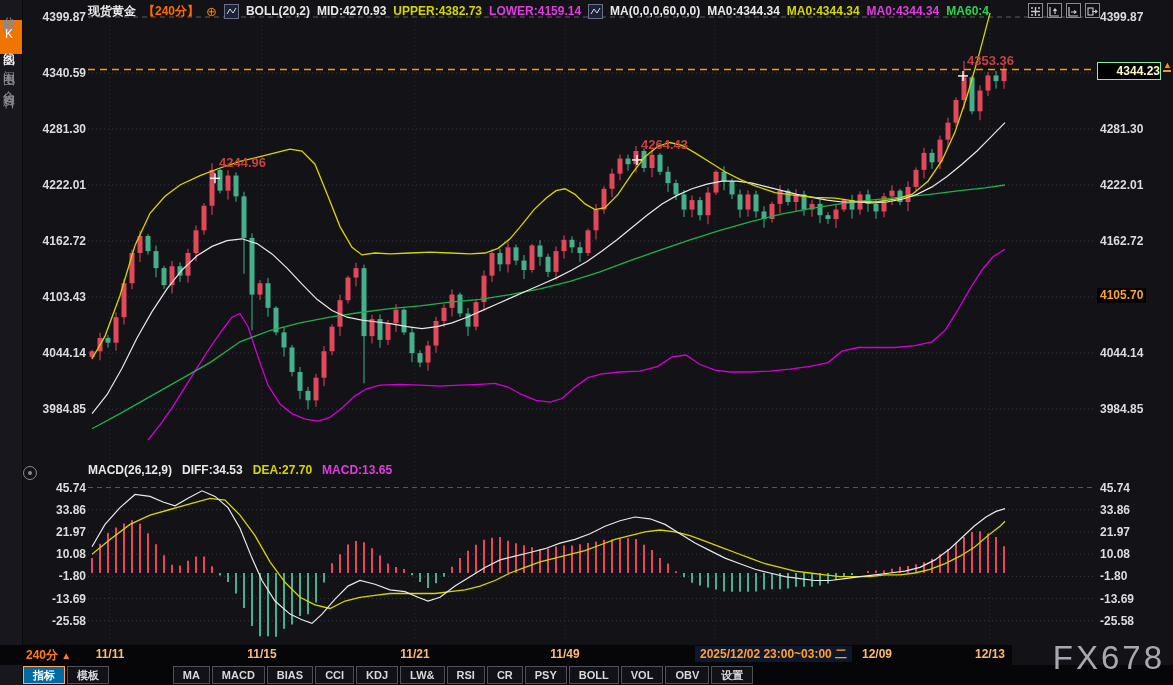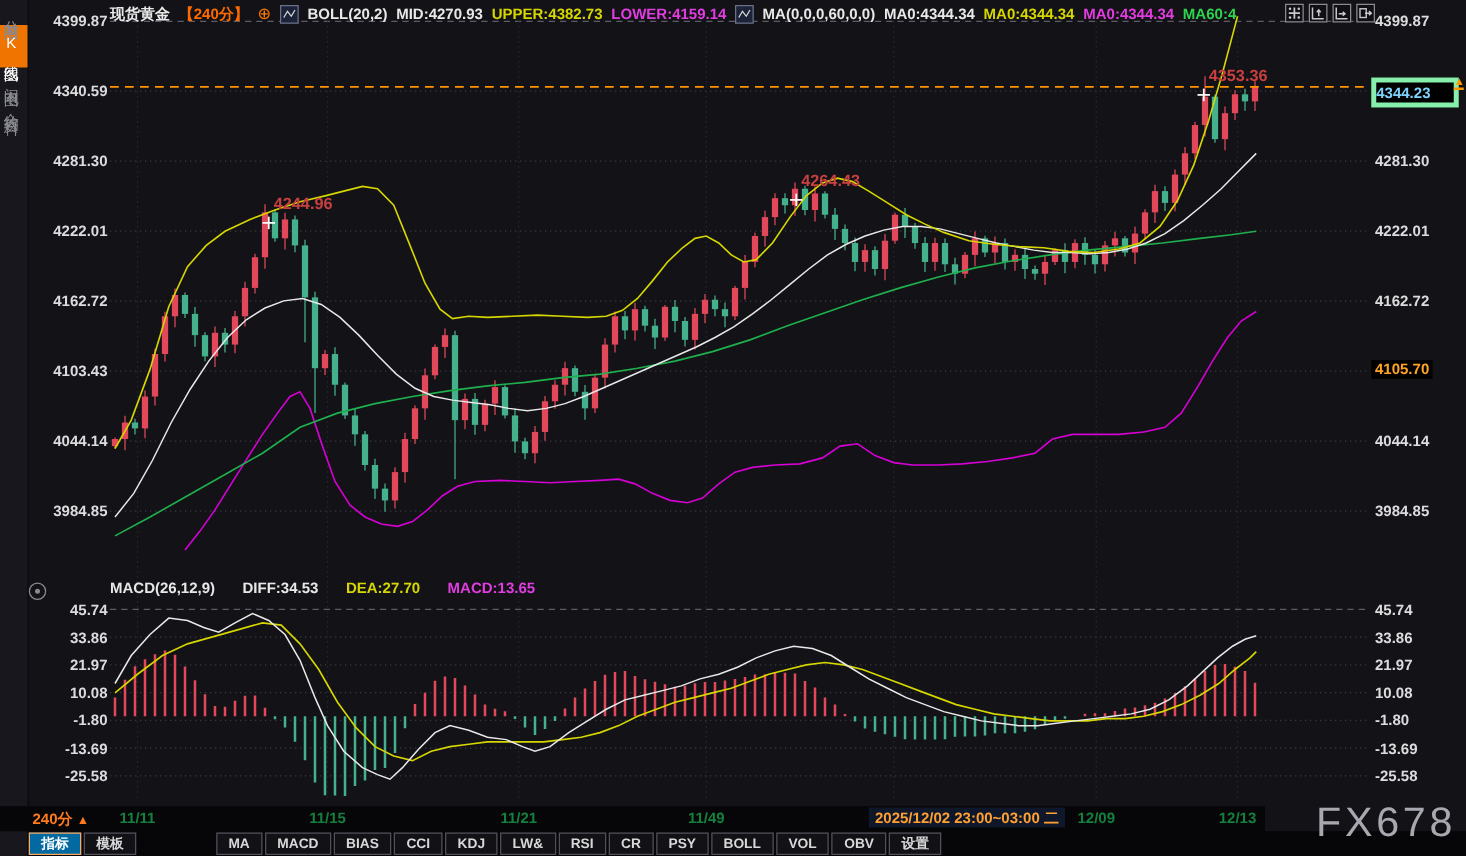--- a/index.html
+++ b/index.html
@@ -15,31 +15,31 @@
     font-size:12px;font-weight:bold;white-space:nowrap;z-index:6;}
   .h-white{color:#e8e8e8}.h-orange{color:#ff6a00}.h-yellow{color:#d6d600}.h-magenta{color:#e03ce0}.h-green{color:#2fd24f}
   .mini-ic{display:inline-block;width:13px;height:13px;background:#1c2238;border:1px solid #6a7086;position:relative;}
   .mini-ic svg{position:absolute;left:0;top:0;}
   #linkic{color:#ff7a00;font-weight:normal;font-size:13px;}
   #tr-icons{position:absolute;right:73px;top:3px;display:flex;gap:4px;z-index:6;}
   .tr-ic{width:13px;height:13px;border:1px solid #8a8a92;background:#101014;}
   
   .axlab{position:absolute;font-size:12px;font-weight:bold;color:#dcdcde;line-height:14px;z-index:3;}
   .axlab.left{width:64px;text-align:right;}
-  #macd-header{position:absolute;left:88px;top:463px;display:flex;gap:22px;font-size:12px;font-weight:bold;z-index:4;white-space:nowrap;}
+  #macd-header{position:absolute;left:88px;top:463px;display:flex;gap:10px;font-size:12px;font-weight:bold;z-index:4;white-space:nowrap;}
   
-  #cur-box{position:absolute;left:1097px;width:62px;height:16px;border:4px solid #86efac;background:#000;
-    color:#7dd3fc;font-size:12px;font-weight:bold;text-align:left;line-height:16px;z-index:5;}
+  #cur-box{position:absolute;left:1097px;width:62px;height:16px;border:1px solid #86efac;background:#000;
+    color:#fef9c3;font-size:12px;font-weight:bold;text-align:right;line-height:16px;z-index:5;}
   #cur-arrow{position:absolute;left:1163px;color:#ff9500;font-size:9px;line-height:7px;text-align:center;z-index:5;}
   #cur-arrow .bar{width:8px;height:2px;background:#ff9500;margin:1px auto 0;}
   #sec-box{position:absolute;left:1097px;height:15px;background:#000;color:#ffa428;
     font-size:12px;font-weight:bold;line-height:15px;padding:0 3px;z-index:4;}
   
   #xrow{position:absolute;left:0;top:645px;width:1012px;height:20px;background:#060608;z-index:2;}
-  .xtick{position:absolute;top:2px;width:44px;text-align:center;font-size:12px;font-weight:bold;color:#15803d;}
+  .xtick{position:absolute;top:2px;width:44px;text-align:center;font-size:12px;font-weight:bold;color:#fdba74;}
   #period-lab{position:absolute;left:26px;top:2px;color:#ff7b1c;font-size:12px;font-weight:bold;}
   #period-lab .tri{font-size:10px;}
   #tooltip{position:absolute;top:1px;height:16px;background:#0f172a;color:#ffa033;font-size:12px;font-weight:bold;
     line-height:16px;padding:0 5px;z-index:6;white-space:nowrap;}
   #toolbar{position:absolute;left:22px;top:665px;right:0;height:20px;background:#060608;display:flex;align-items:center;z-index:3;}
   .tb-btn{height:16px;line-height:16px;padding:0 9px;margin:0 1px;border:1px solid #50505a;background:#121216;
     color:#d8d8da;font-size:11px;font-weight:bold;cursor:pointer;white-space:nowrap;}
   .tb-btn.active{background:#0369a1;border-color:#ffa85e;color:#fff;}
   .tb-btn.vip{color:#ff7b1c;margin-top:44px;}
   #watermark{position:absolute;right:8px;bottom:8px;font-size:33px;font-weight:normal;color:#a8a8b0;

